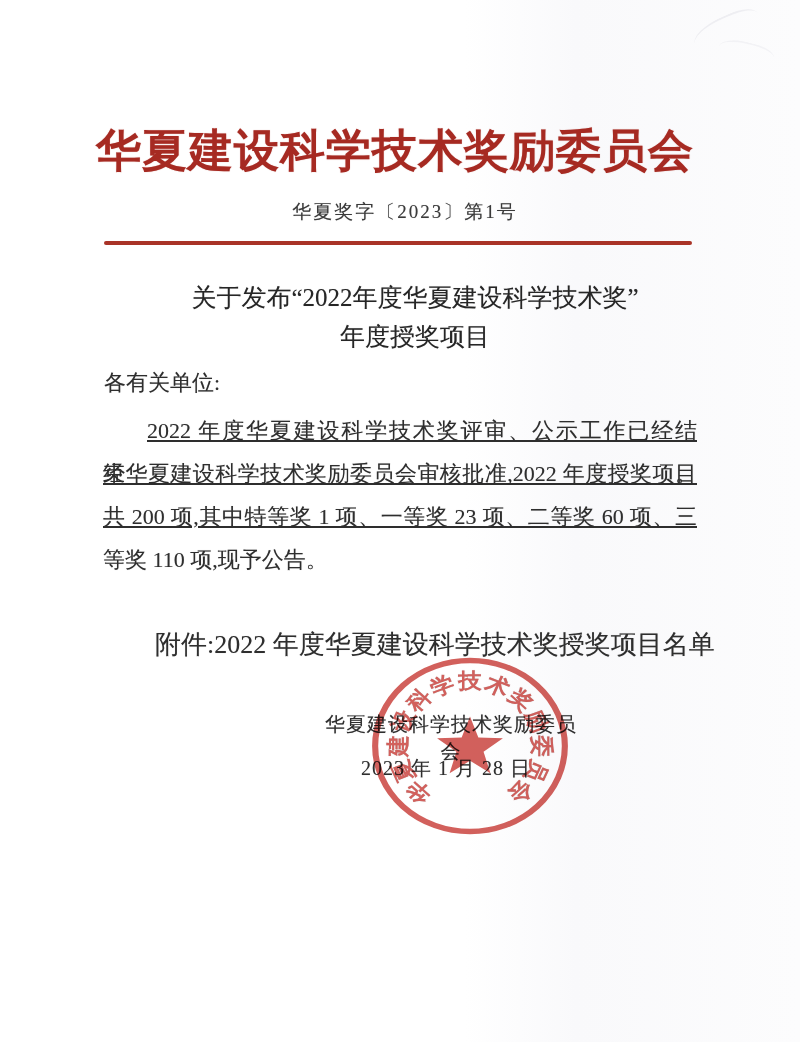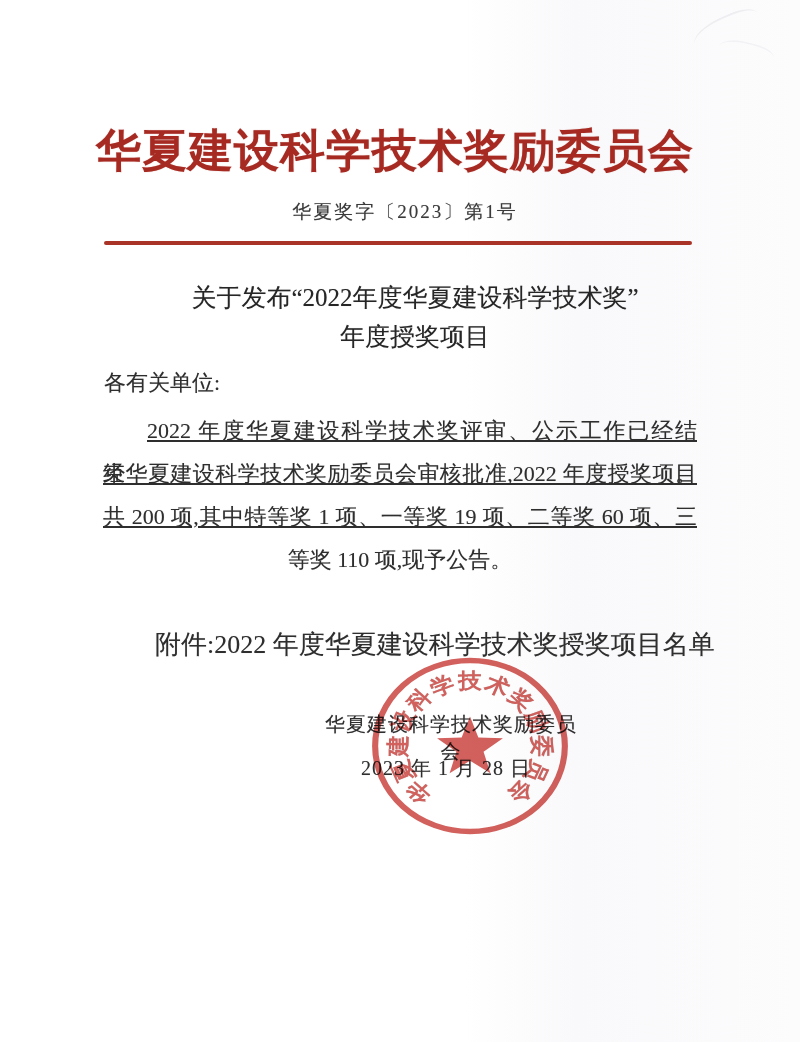--- a/index.html
+++ b/index.html
@@ -36,21 +36,21 @@
     position:absolute;top:278px;left:16px;width:798px;
     text-align:center;font-weight:400;font-size:25px;line-height:39px;color:#262626;
   }
   .salutation{
     position:absolute;top:368px;left:104px;font-size:22px;
   }
   .body-text{
     position:absolute;top:409px;left:103px;width:594px;
     font-size:22px;
   }
-  .bline{height:43px;line-height:43px;white-space:nowrap;text-align:center;}
+  .bline{height:43px;line-height:43px;white-space:nowrap;}
   .just{white-space:normal;text-align:justify;text-align-last:justify;text-justify:inter-character;text-decoration:underline;}
   .indent{text-indent:2em;}
   .attachment{
     position:absolute;top:627px;left:103px;width:620px;
     font-size:26px;text-indent:2em;
   }
   .signature{
     position:absolute;top:711px;left:316px;width:270px;
     text-align:center;font-size:20px;letter-spacing:1px;z-index:1;
   }
@@ -84,21 +84,21 @@
   <div class="notice-title">
     <div>关于发布“2022年度华夏建设科学技术奖”</div>
     <div>年度授奖项目</div>
   </div>
 
   <div class="salutation">各有关单位:</div>
 
   <div class="body-text">
     <div class="bline just indent">2022 年度华夏建设科学技术奖评审、公示工作已经结束。</div>
     <div class="bline just">经华夏建设科学技术奖励委员会审核批准,2022 年度授奖项目</div>
-    <div class="bline just">共 200 项,其中特等奖 1 项、一等奖 19 项、二等奖 60 项、三</div>
+    <div class="bline just">共 200 项,其中特等奖 1 项、一等奖 23 项、二等奖 60 项、三</div>
     <div class="bline">等奖 110 项,现予公告。</div>
   </div>
 
   <div class="attachment">附件:2022 年度华夏建设科学技术奖授奖项目名单</div>
 
   <div class="signature">华夏建设科学技术奖励委员会</div>
 
   <div class="sig-date">2023 年 1 月 28 日</div>
 
   <svg class="seal" viewBox="0 0 200 200" preserveAspectRatio="none" aria-hidden="true">

